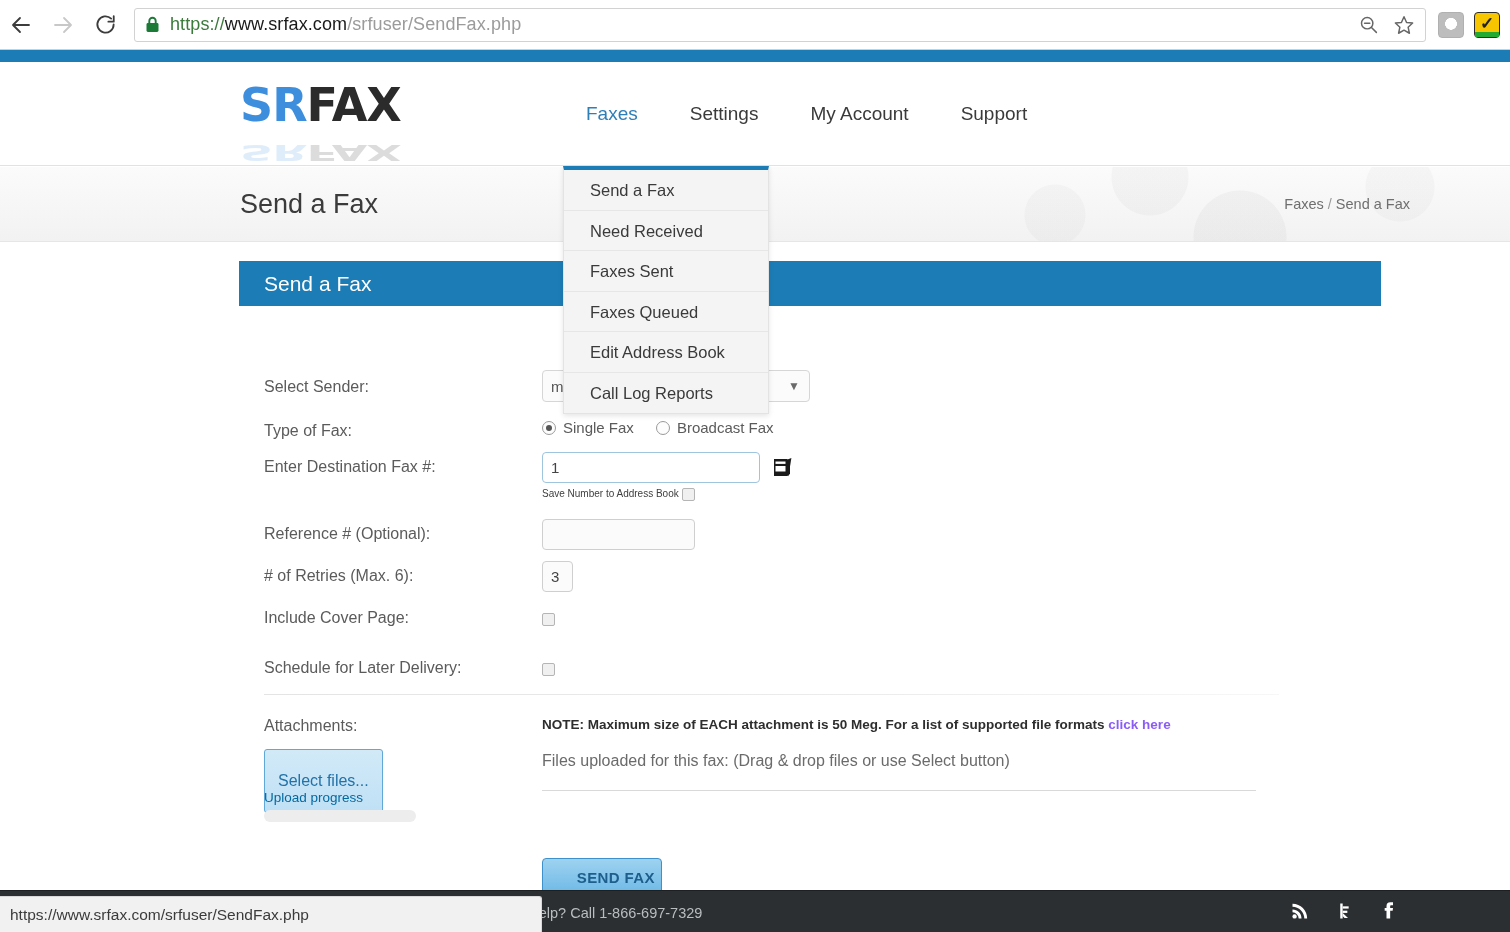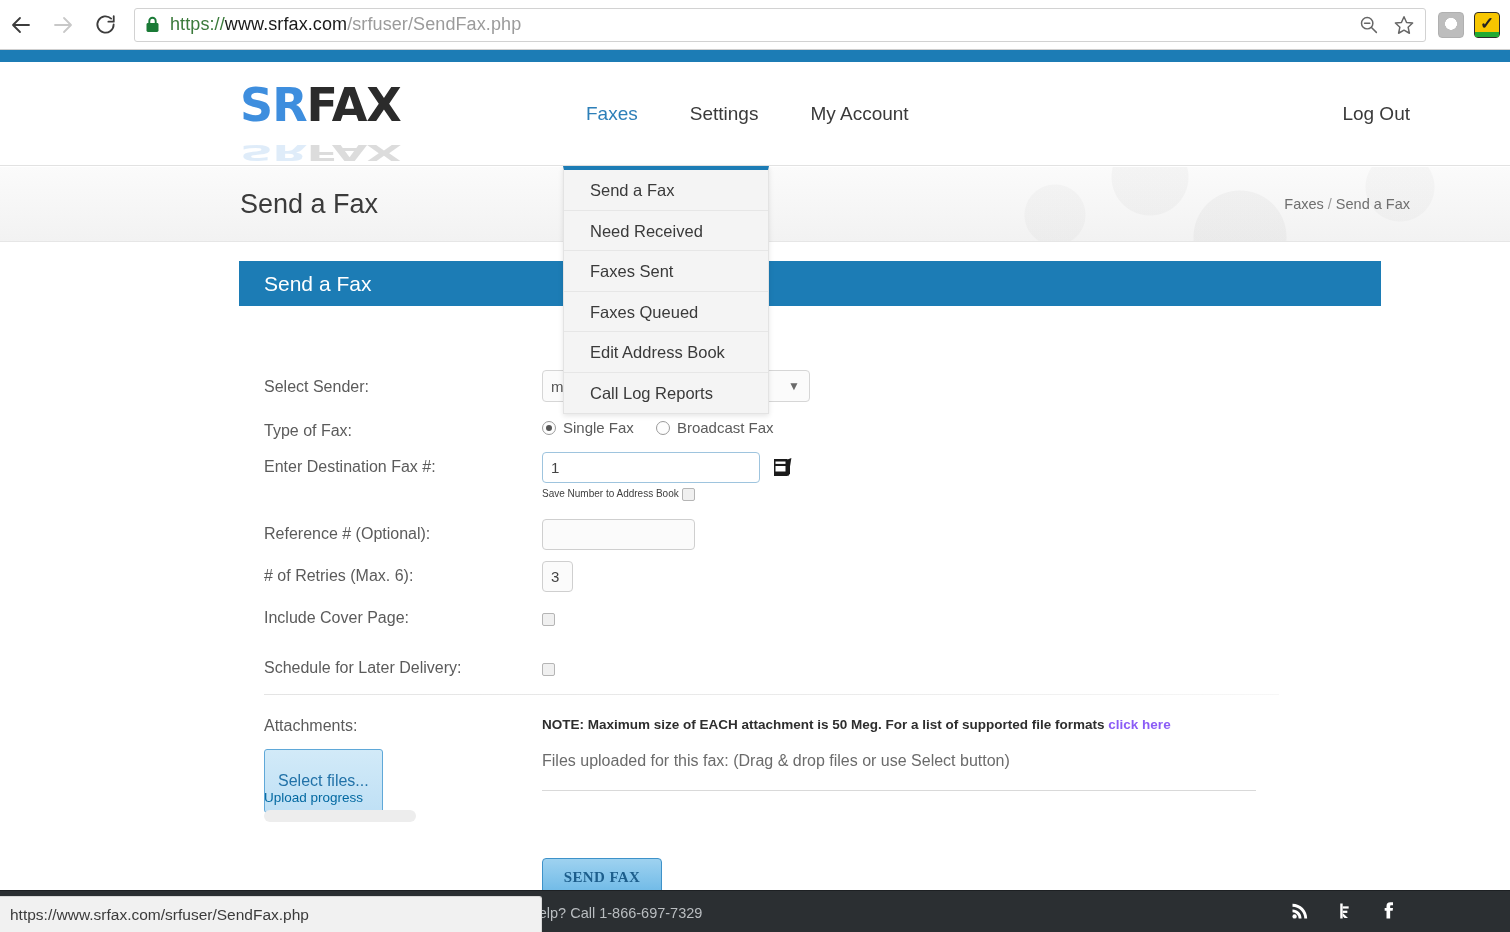--- a/index.html
+++ b/index.html
@@ -306,21 +306,22 @@
     position: absolute; left: 303px; top: 552px;
     width: 120px; height: 38px;
     background: linear-gradient(180deg, #9ed2f0 0%, #6cb8e6 100%);
     border: 1px solid #3e92c9;
     border-radius: 4px;
     color: #1d5e8c;
     font-size: 15px;
     font-weight: bold;
     letter-spacing: 0.4px;
     cursor: pointer;
-    font-family: Liberation Serif, serif;
+    font-family: Liberation Sans, sans-serif;
+    text-align: right;
   }
 
   
   #footer {
     position: absolute; left: 0; bottom: 0;
     width: 1510px; height: 42px;
     background: #2b2f32;
     border-top: 1px solid #1d2023;
   }
   #footer-text {
@@ -406,23 +407,23 @@
 <div id="site-header">
   <div id="logo">
     <div class="logo-text"><span class="sr">SR</span><span class="fax">FAX</span></div>
     <div class="logo-text reflect"><span class="sr">SR</span><span class="fax">FAX</span></div>
   </div>
 
   <div id="main-nav">
     <div class="nav-item active">Faxes</div>
     <div class="nav-item">Settings</div>
     <div class="nav-item">My Account</div>
-  </div>
-
-  <div id="logout">Log Out</div>
+    <div class="nav-item">Support</div>
+  </div>
+
 </div>
 
 <div id="title-band">
   <div id="page-title">Send a Fax</div>
   <div id="breadcrumb"><span>Faxes</span><span class="sep">/</span><span>Send a Fax</span></div>
 </div>
 
 <div id="card">
   <div id="card-header">Send a Fax</div>
 

